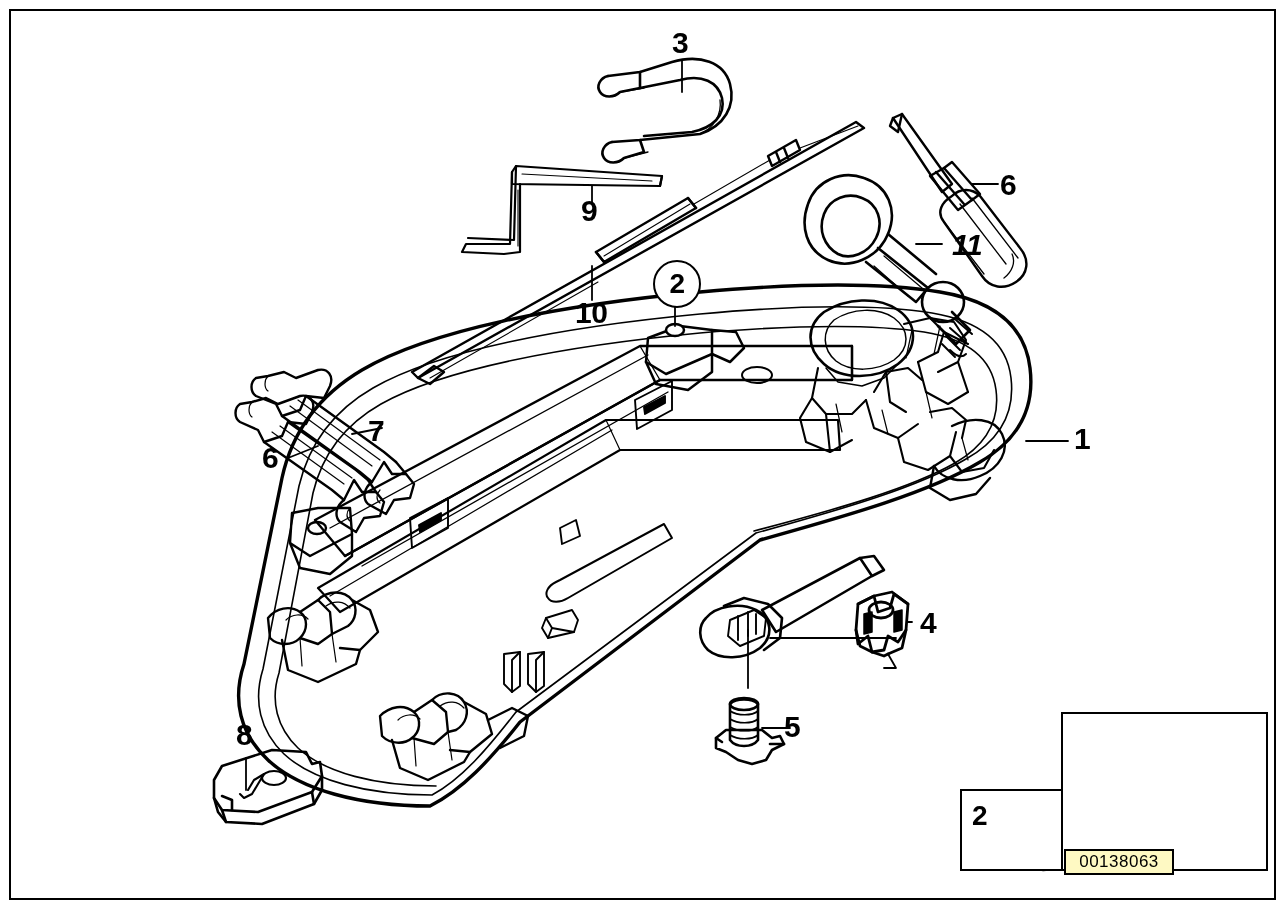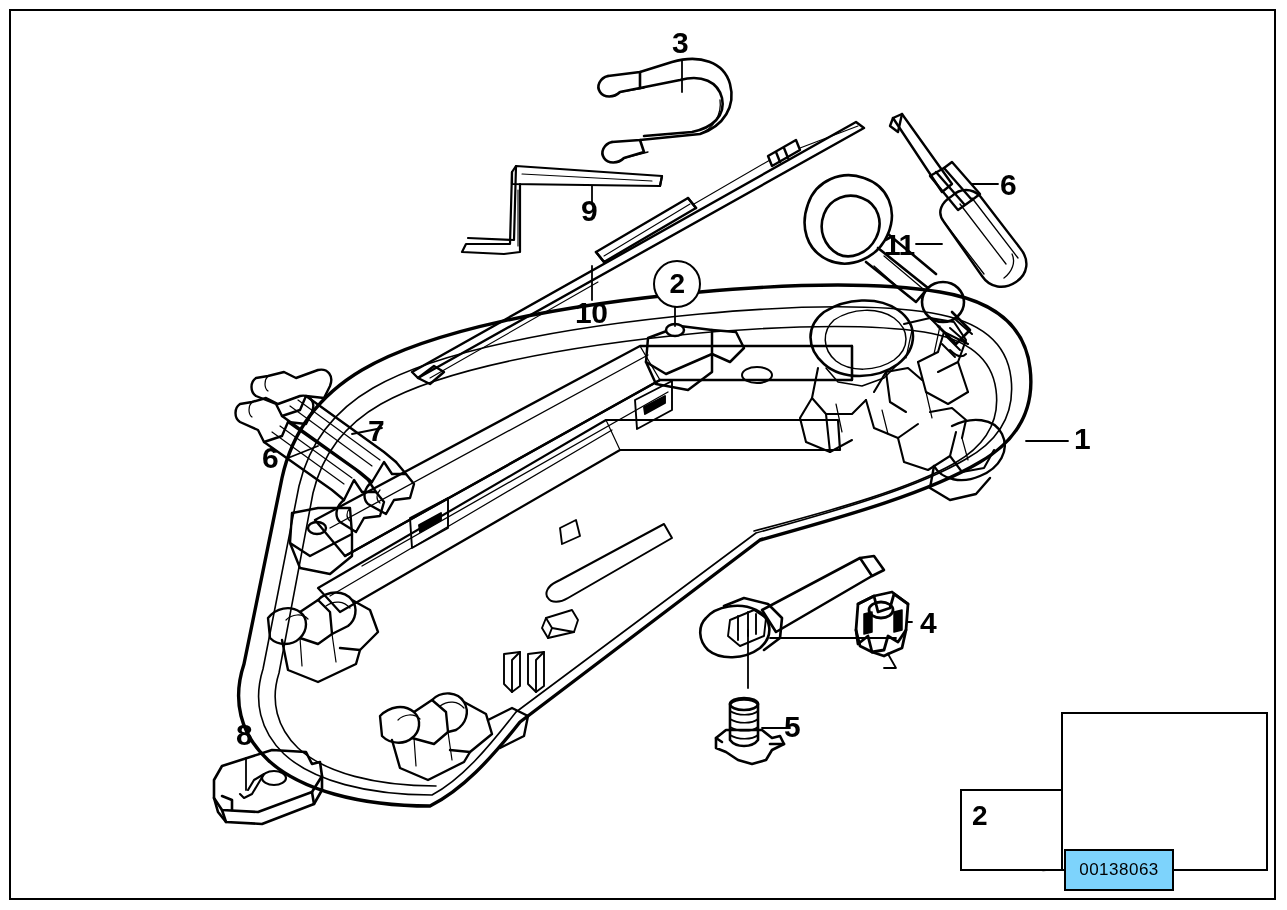--- a/index.html
+++ b/index.html
@@ -67,23 +67,23 @@
     font-family: "Liberation Sans", sans-serif;
     font-weight: bold;
     font-size: 28px;
     color: #000;
   }
   #diagram-id {
     position: absolute;
     left: 1064px;
     top: 849px;
     width: 110px;
-    height: 42px;
+    height: 26px;
     border: 2px solid #000;
-    background: #7dd3fc;
+    background: #fef9c3;
     box-sizing: border-box;
     font-family: "Liberation Sans", sans-serif;
     font-size: 17px;
     font-weight: normal;
     color: #000;
     display: flex;
     align-items: center;
     justify-content: center;
     letter-spacing: 0.5px;
   }
@@ -584,21 +584,21 @@
   <div class="callout" style="left:262px; top:443px;">6</div>
 
   <div class="callout" style="left:368px; top:416px;">7</div>
 
   <div class="callout" style="left:236px; top:720px;">8</div>
 
   <div class="callout" style="left:581px; top:196px;">9</div>
 
   <div class="callout" style="left:575px; top:298px;text-align:right;">10</div>
 
-  <div class="callout" style="left:884px; top:230px;">11</div>
+  <div class="callout" style="left:952px; top:230px;font-style:italic;">11</div>
 
   <div class="callout" style="left:1000px; top:170px;">6</div>
 
   <div class="legend-box" style="left:960px; top:789px; width:108px; height:82px;"></div>
 
   <div class="legend-num" style="left:972px; top:800px;">2</div>
 
   <div class="legend-box" style="left:1061px; top:712px; width:207px; height:159px;"></div>
 
   <div id="diagram-id">00138063</div>

